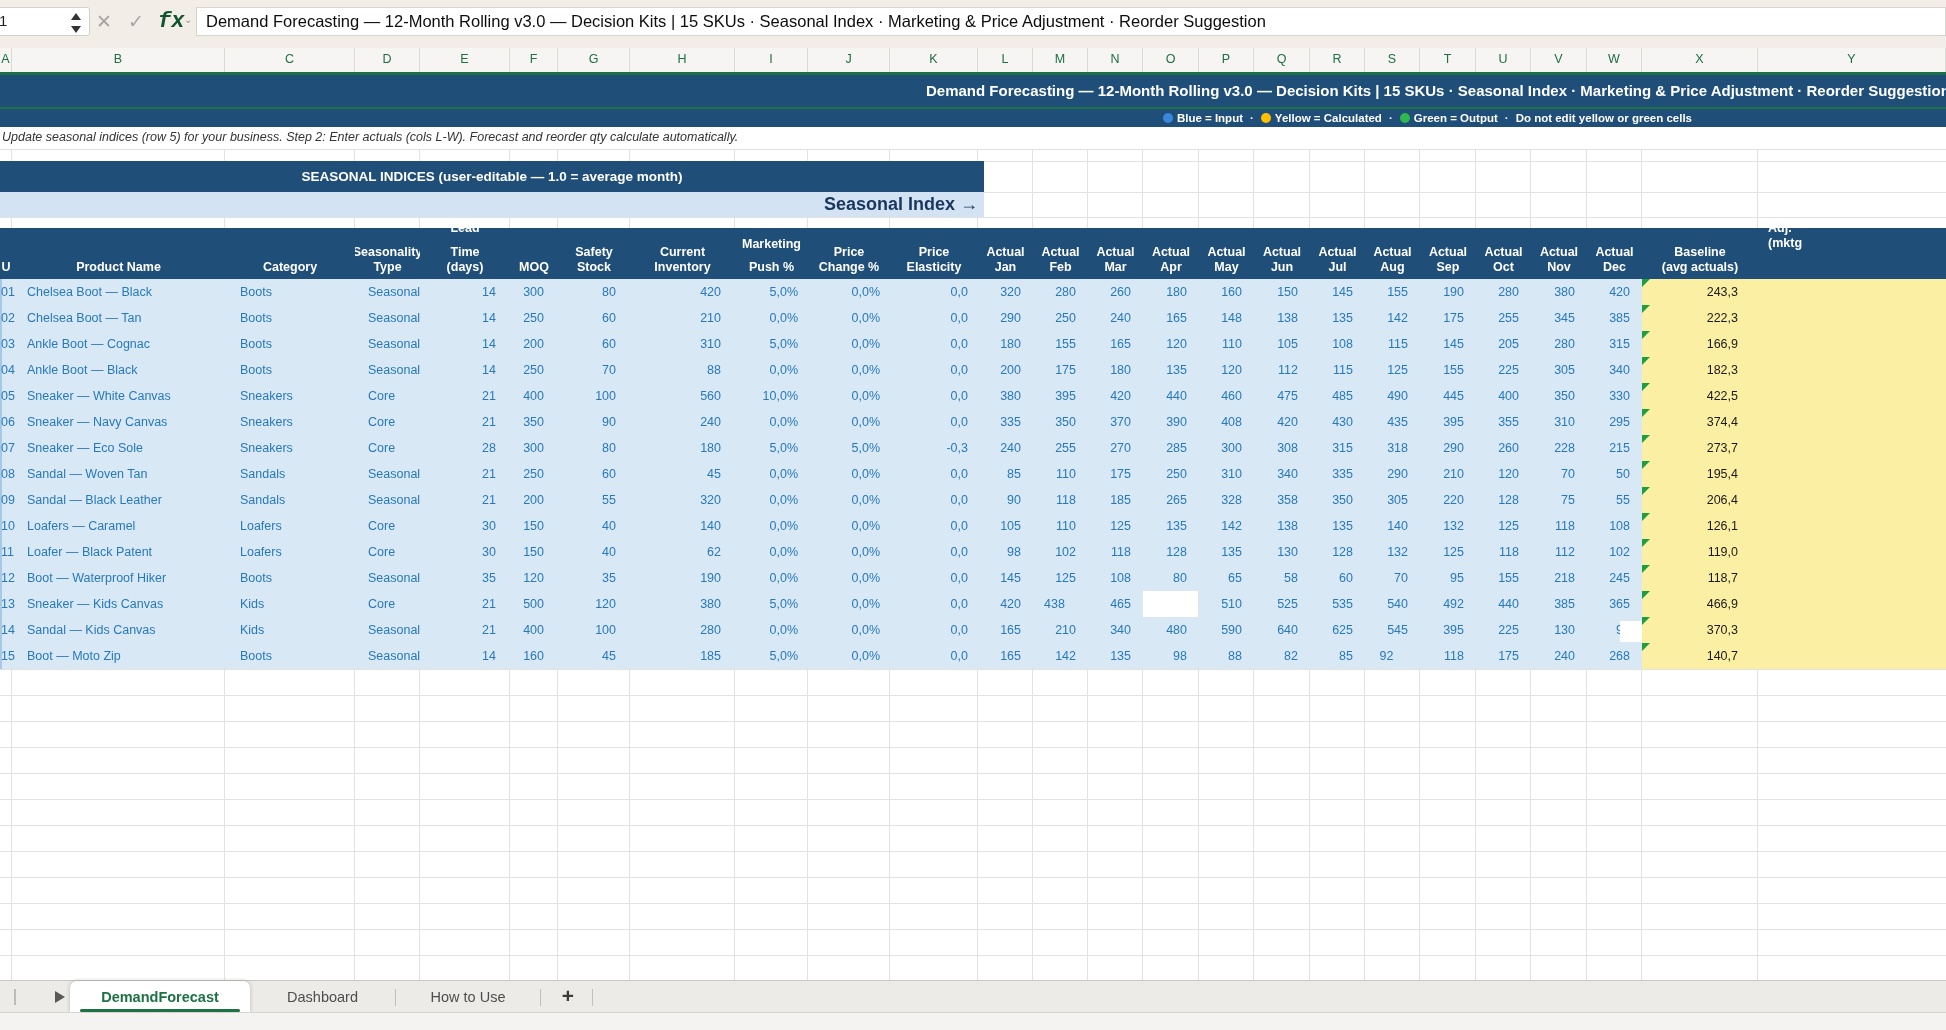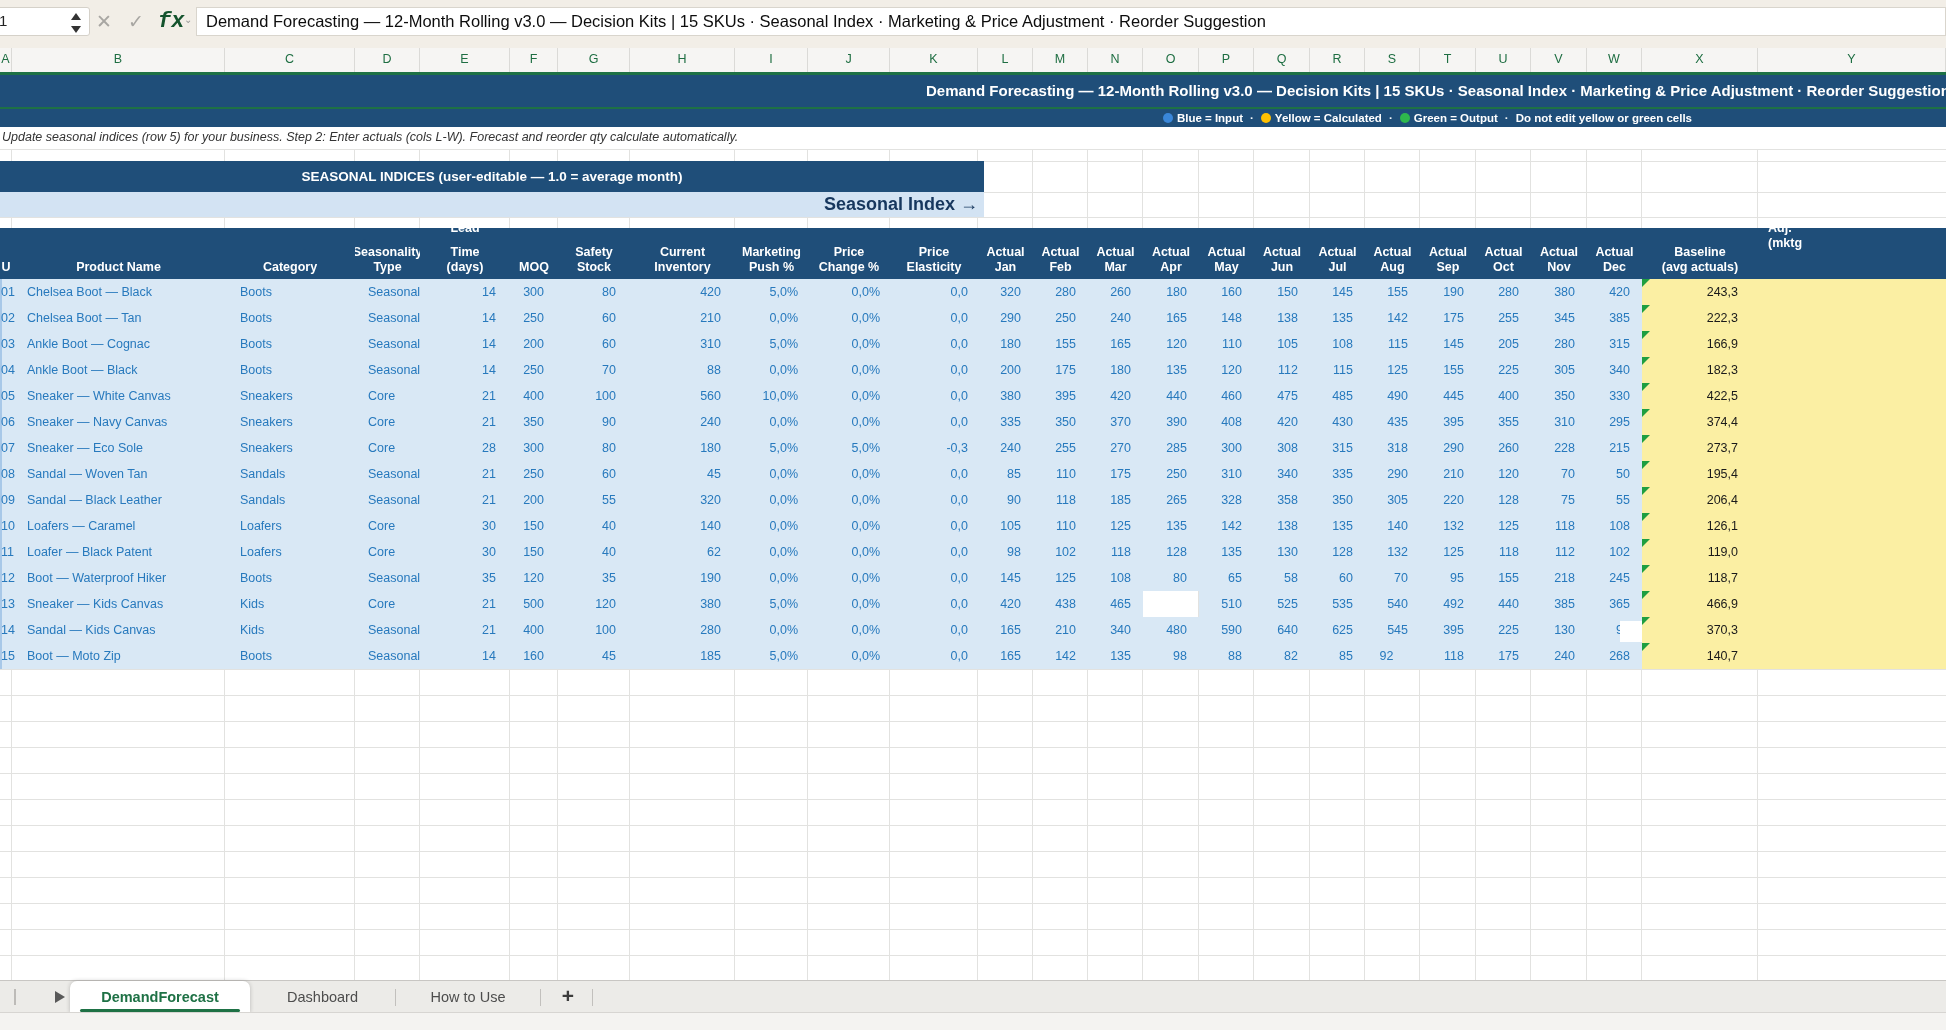--- a/index.html
+++ b/index.html
@@ -243,21 +243,21 @@
         <span>MOQ</span>
       </div>
       <div class="hc" style="width: 72px;">
         <span>Safety</span>
         <span>Stock</span>
       </div>
       <div class="hc" style="width: 105px;">
         <span>Current</span>
         <span>Inventory</span>
       </div>
-      <div class="hc" style="width: 73px;">
+      <div class="hc" style="width: 73px; gap: 8px;">
         <span>Marketing</span>
         <span>Push %</span>
       </div>
       <div class="hc" style="width: 82px;">
         <span>Price</span>
         <span>Change %</span>
       </div>
       <div class="hc" style="width: 88px;">
         <span>Price</span>
         <span>Elasticity</span>
@@ -676,21 +676,21 @@
         <div class="dc tleft" style="width: 130px; padding-left: 15px;">Kids</div>
         <div class="dc tleft" style="width: 65px; padding-left: 13px;">Core</div>
         <div class="dc tright" style="width: 90px; padding-right: 14px;">21</div>
         <div class="dc tright" style="width: 48px; padding-right: 14px;">500</div>
         <div class="dc tright" style="width: 72px; padding-right: 14px;">120</div>
         <div class="dc tright" style="width: 105px; padding-right: 14px;">380</div>
         <div class="dc tright" style="width: 73px; padding-right: 10px;">5,0%</div>
         <div class="dc tright" style="width: 82px; padding-right: 10px;">0,0%</div>
         <div class="dc tright" style="width: 88px; padding-right: 10px;">0,0</div>
         <div class="dc tright" style="width: 55px; padding-right: 12px;">420</div>
-        <div class="dc tright" style="width: 55px; padding-right: 12px;">438</div>
+        <div class="dc tright" style="width: 55px; padding-right: 12px; text-align: center;">438</div>
         <div class="dc tright" style="width: 55px; padding-right: 12px;">465</div>
         <div class="dc tright" style="width: 56px; padding-right: 12px; margin-top: 44px;">488</div>
         <div class="dc tright" style="width: 55px; padding-right: 12px;">510</div>
         <div class="dc tright" style="width: 56px; padding-right: 12px;">525</div>
         <div class="dc tright" style="width: 55px; padding-right: 12px;">535</div>
         <div class="dc tright" style="width: 55px; padding-right: 12px;">540</div>
         <div class="dc tright" style="width: 56px; padding-right: 12px;">492</div>
         <div class="dc tright" style="width: 55px; padding-right: 12px;">440</div>
         <div class="dc tright" style="width: 56px; padding-right: 12px;">385</div>
         <div class="dc tright" style="width: 55px; padding-right: 12px;">365</div>

